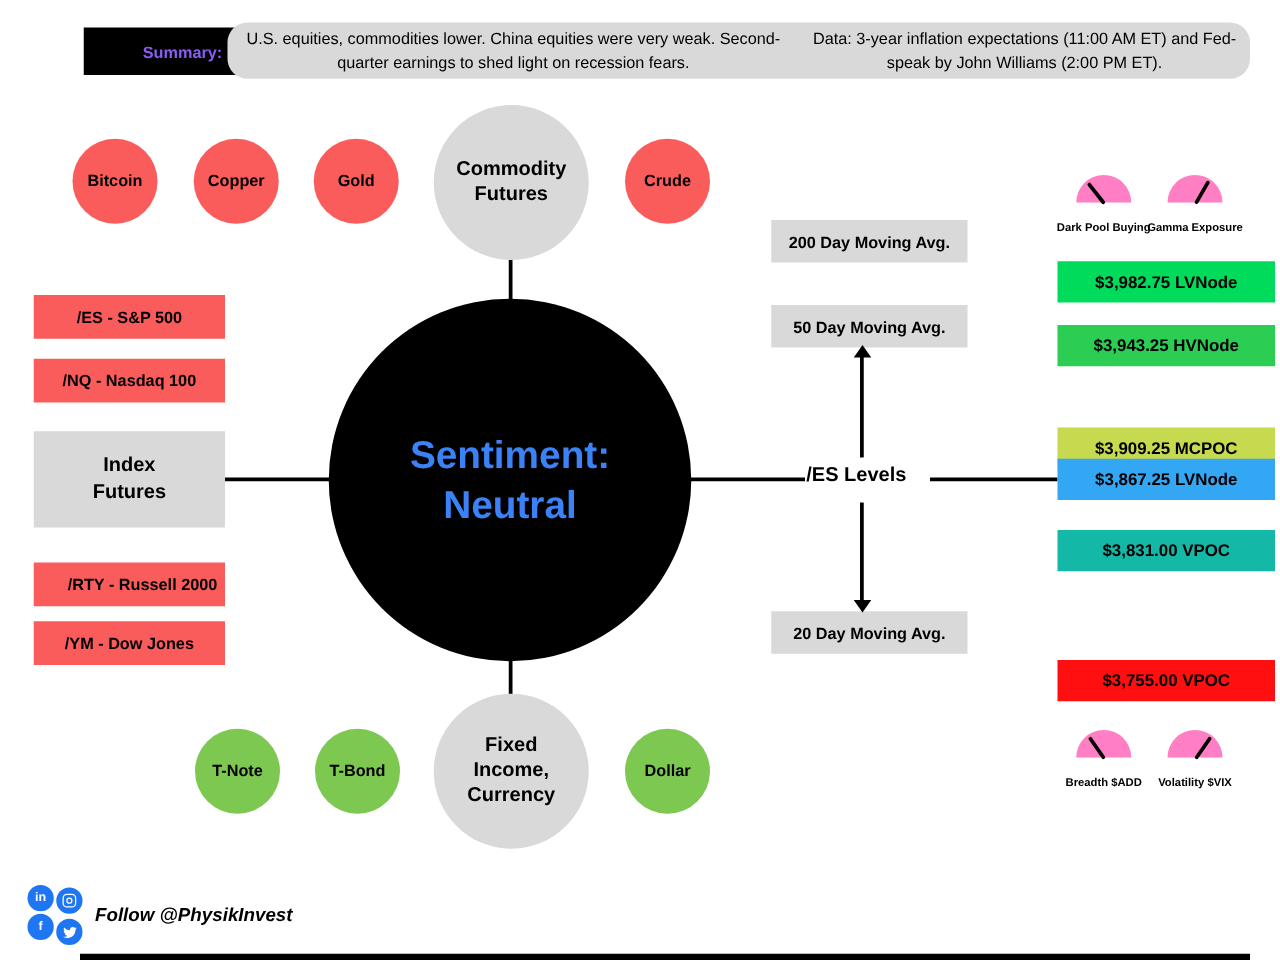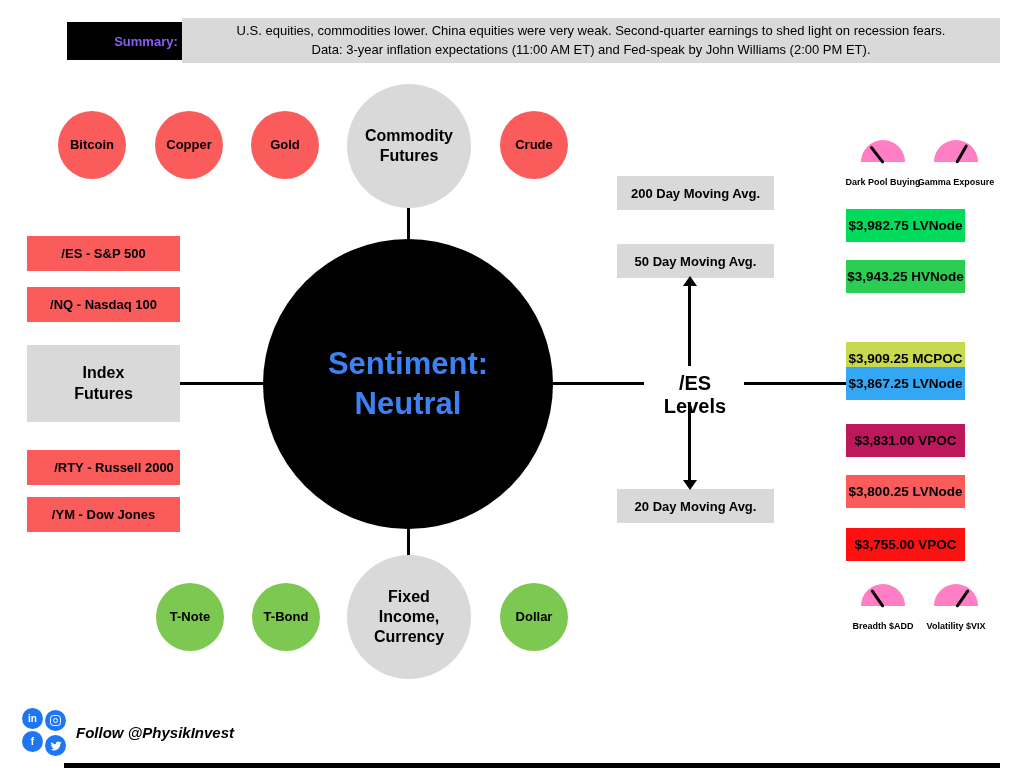--- a/index.html
+++ b/index.html
@@ -4,37 +4,37 @@
 <style>
   html,body{margin:0;padding:0;background:#fff;}
   #canvas{
     position:relative;width:1024px;height:768px;background:#ffffff;
     font-family:"Liberation Sans", sans-serif;color:#000;overflow:hidden;
   }
   .abs{position:absolute;}
   .flexc{display:flex;align-items:center;justify-content:center;text-align:center;}
   
   .summary-label{background:#000;color:#8b5cf6;font-weight:bold;font-size:13px;margin-left:43px;}
-  .summary-box{background:var(--gray);font-size:13px;line-height:1.45;flex-direction:column;}
+  .summary-box{background:var(--gray);font-size:13px;line-height:1.45;flex-direction:row;border-radius:16px;}
   
   .circle{border-radius:50%;font-weight:bold;}
   .satellite{width:68px;height:68px;font-size:13px;line-height:1.2;}
   .red-sat{background:var(--red);}
   .green-sat{background:var(--green);}
   .hub{width:124px;height:124px;background:var(--gray);font-size:16px;line-height:1.25;padding:0 14px;box-sizing:border-box;}
   .sentiment{width:290px;height:290px;background:#000;color:#3b82f6;border-radius:50%;flex-direction:column;}
   .sentiment div{font-size:31px;font-weight:bold;line-height:1.3;}
   
   .box{font-weight:bold;box-sizing:border-box;}
   .red-box{background:var(--red);width:153px;height:35px;font-size:13px;}
   .gray-box{background:var(--gray);}
   .index-hub{width:153px;height:77px;font-size:16px;line-height:1.3;padding:0 30px;}
   .ma-box{width:157px;height:34px;font-size:13px;}
-  .es-label{font-size:20px;font-weight:bold;text-align:center;}
-  .level{width:119px;height:33px;font-weight:bold;font-size:13.5px;}
+  .es-label{font-size:16px;font-weight:bold;}
+  .level{width:174px;height:33px;font-weight:bold;font-size:13.5px;}
   
   .line{background:#000;}
   .arrow-up-head{width:0;height:0;border-left:7px solid transparent;border-right:7px solid transparent;border-bottom:10px solid #000;}
   .arrow-down-head{width:0;height:0;border-left:7px solid transparent;border-right:7px solid transparent;border-top:10px solid #000;}
   
   .gauge-arc{width:44px;height:22px;border-radius:44px 44px 0 0;background:var(--pink);}
   .needle{position:absolute;left:50%;bottom:-1px;width:3px;height:21px;margin-left:-1.5px;background:#000;border-radius:2px;transform-origin:50% 100%;}
   .gauge-label{font-size:9px;font-weight:bold;text-align:center;width:90px;}
   
   .social-icon{width:21px;height:21px;border-radius:50%;background:var(--social-blue);color:#fff;
@@ -91,22 +91,21 @@
 
   <div class="abs arrow-up-head" style="left:683px;top:276px;"></div>
   <div class="abs line" style="left:688px;top:285px;width:3px;height:81px;"></div>
   <div class="abs line" style="left:688px;top:402px;width:3px;height:78px;"></div>
   <div class="abs arrow-down-head" style="left:683px;top:480px;"></div>
 
   <div class="abs flexc level" style="left: 846px; top: 209px; background-color: rgb(0, 219, 91);">$3,982.75 LVNode</div>
   <div class="abs flexc level" style="left: 846px; top: 260px; background-color: rgb(43, 206, 82);">$3,943.25 HVNode</div>
   <div class="abs flexc level" style="left: 846px; top: 311px; background-color: rgb(198, 217, 79); margin-top: 31px;">$3,909.25 MCPOC</div>
   <div class="abs flexc level" style="left: 846px; top: 367px; background-color: rgb(51, 166, 244);">$3,867.25 LVNode</div>
-  <div class="abs flexc level" style="left: 846px; top: 424px; background-color: #be185d;">$3,831.00 VPOC</div>
-  <div class="abs flexc level" style="left: 846px; top: 475px; background-color: rgb(250, 92, 92);">$3,800.25 LVNode</div>
+  <div class="abs flexc level" style="left: 846px; top: 424px; background-color: #14b8a6;">$3,831.00 VPOC</div>
   <div class="abs flexc level" style="left: 846px; top: 528px; background-color: rgb(255, 15, 15); text-align: center;">$3,755.00 VPOC</div>
 
   <div class="abs gauge-arc" style="left:861px;top:140px;">
     <div class="needle" style="transform:rotate(-38deg);"></div>
   </div>
   <div class="abs gauge-arc" style="left:934px;top:140px;">
     <div class="needle" style="transform:rotate(30deg);"></div>
   </div>
   <div class="abs gauge-label" style="left:838px;top:177px;">Dark Pool Buying</div>
   <div class="abs gauge-label" style="left:911px;top:177px;">Gamma Exposure</div>

